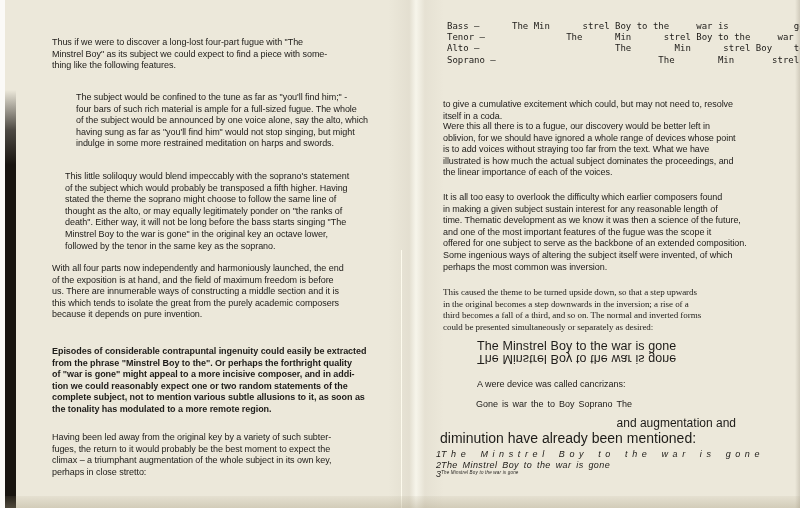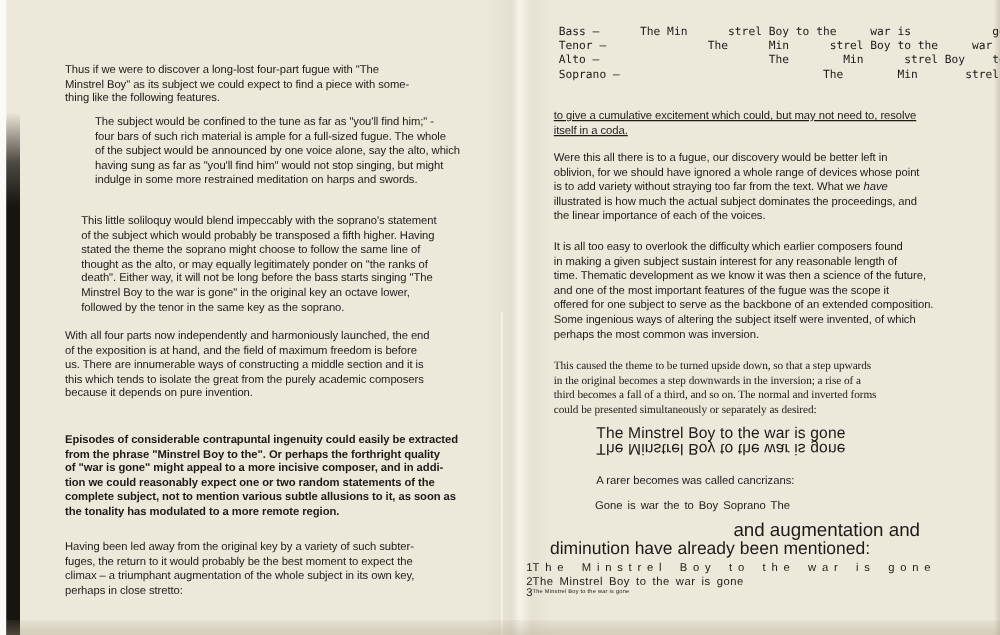--- a/index.html
+++ b/index.html
@@ -36,45 +36,45 @@
   
   .para {
     position: absolute; margin: 0;
     font-size: 9px; line-height: 11.6px;
     white-space: pre-line;
     letter-spacing: -0.05px;
   }
   .left  .para { left: 52px;  width: 338px; }
   .right .para { left: 443px; width: 345px; }
 
-  .p1 { top: 50px; }  .p2 { top: 92px; margin-left: 24px; }  .p3 { top: 171px; margin-left: 13px; }
+  .p1 { top: 37px; }  .p2 { top: 92px; margin-left: 24px; }  .p3 { top: 171px; margin-left: 13px; }
   .p4 { top: 263px; } .p5 { top: 346px; font-weight: bold; } .p6 { top: 432px; }
 
   .fugue {
     position: absolute; left: 447px; top: 21px; margin: 0;
     font-size: 9px; line-height: 11.2px; white-space: pre;
   }
-  .r-coda { top: 87px; text-decoration: underline; }
+  .r-coda { top: 99px; }
   .r-were { top: 121px; }
   .r-easy { top: 192px; }
   .r-inv  { top: 287px; font-family: Liberation Serif, serif; }
-  .italic { font-style: italic; }
+  .italic { }
 
   .display-theme {
     position: absolute; left: 477px; top: 339px;
     font-size: 12.5px; letter-spacing: 0.1px; white-space: nowrap;
   }
   .display-theme.flipped { top: 352px; transform: scaleY(-1); }
 
   .caption-cancrizans { position: absolute; left: 477px; top: 379px; font-size: 9px; white-space: nowrap; }
   .line-cancrizans    { position: absolute; left: 476px; top: 399px; font-size: 9px; word-spacing: 1.5px; white-space: nowrap; }
-  .line-augmentation  { position: absolute; left: 440px; top: 416px; width: 296px; font-size: 15px; text-align: right; white-space: nowrap; }
+  .line-augmentation  { position: absolute; left: 440px; top: 416px; width: 296px; font-size: 12px; text-align: right; white-space: nowrap; }
   .line-diminution    { position: absolute; left: 440px; top: 430px; font-size: 14px; white-space: nowrap; }
 
-  .example { position: absolute; left: 421px; white-space: nowrap; font-size: 9px; }
+  .example { position: absolute; left: 436px; white-space: nowrap; font-size: 9px; font-style: italic; }
   .ex1 { top: 449px; }
   .ex2 { top: 460px; }
   .ex3 { top: 469px; }
   .ex-num { display: inline-block; font-size: 9px; vertical-align: top; }
   .ex1 .ex-text { letter-spacing: 4.6px; word-spacing: 3px; }
   .ex2 .ex-text { letter-spacing: 0.4px; word-spacing: 2px; }
   .ex3 .ex-text { font-size: 4.5px; letter-spacing: 0.2px; vertical-align: top; position: relative; top: 1px; }
 </style>
 </head>
 <body>
@@ -125,40 +125,40 @@
     <pre class="fugue"><span>Bass –      The Min      strel Boy to the     war is            gone</span>
 <span>Tenor –               The      Min      strel Boy to the     war    is          gone</span>
 <span>Alto –                         The        Min      strel Boy    to the  war      etc.</span>
 <span>Soprano –                              The        Min       strel Boy     etc.</span></pre>
 
     <p class="para r-coda">to give a cumulative excitement which could, but may not need to, resolve
 itself in a coda.</p>
 
     <p class="para r-were"><span>Were this all there is to a fugue, our discovery would be better left in
 oblivion, for we should have ignored a whole range of devices whose point
-is to add variety without straying too far from the text. What we </span><span class="italic">have</span><span>
+is to add voices without straying too far from the text. What we </span><span class="italic">have</span><span>
 illustrated is how much the actual subject dominates the proceedings, and
 the linear importance of each of the voices.</span></p>
 
     <p class="para r-easy">It is all too easy to overlook the difficulty which earlier composers found
 in making a given subject sustain interest for any reasonable length of
 time. Thematic development as we know it was then a science of the future,
 and one of the most important features of the fugue was the scope it
 offered for one subject to serve as the backbone of an extended composition.
 Some ingenious ways of altering the subject itself were invented, of which
 perhaps the most common was inversion.</p>
     <p class="para r-inv">This caused the theme to be turned upside down, so that a step upwards
 in the original becomes a step downwards in the inversion; a rise of a
 third becomes a fall of a third, and so on. The normal and inverted forms
 could be presented simultaneously or separately as desired:</p>
 
     <div class="display-theme">The Minstrel Boy to the war is gone</div>
     <div class="display-theme flipped">The Minstrel Boy to the war is gone</div>
 
-    <div class="caption-cancrizans">A rarer becomes was called cancrizans:</div>
+    <div class="caption-cancrizans">A were device was called cancrizans:</div>
     <div class="line-cancrizans">Gone is war the to Boy Soprano The</div>
     <div class="line-augmentation">and augmentation and</div>
     <div class="line-diminution">diminution have already been mentioned:</div>
 
     <div class="example ex1"><span class="ex-num">1</span><span class="ex-text">The Minstrel Boy to the war is gone</span></div>
     <div class="example ex2"><span class="ex-num">2</span><span class="ex-text">The Minstrel Boy to the war is gone</span></div>
     <div class="example ex3"><span class="ex-num">3</span><span class="ex-text">The Minstrel Boy to the war is gone</span></div>
   </div>
 
 </div>

